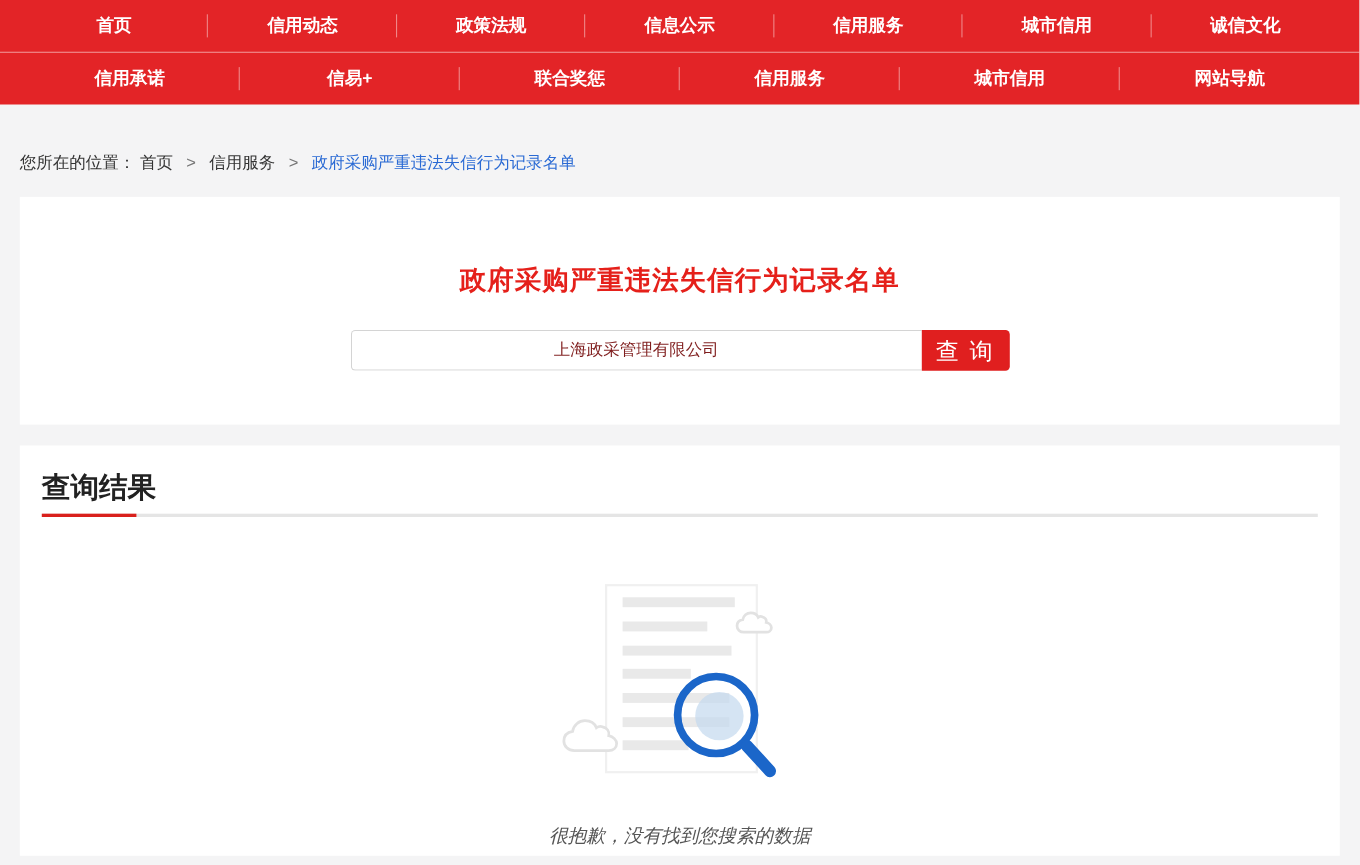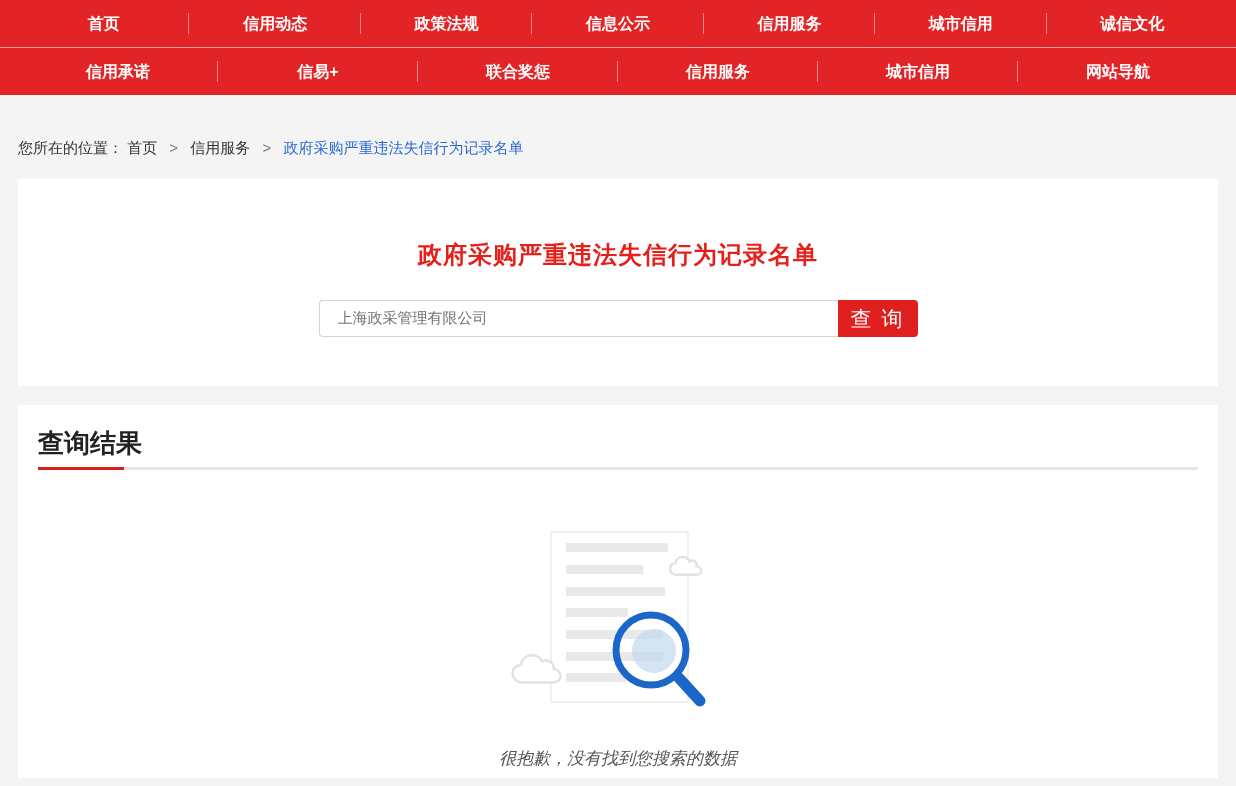--- a/index.html
+++ b/index.html
@@ -38,22 +38,22 @@
   .card { background:#fff; }
   .search-card { height:207px; }
   .page-title {
     padding-top:60px; text-align:center;
     font-size:24px; font-weight:bold; color: var(--title-red, #e5201a);
     letter-spacing:1px;
   }
   .search-row { margin-top:29px; display:flex; justify-content:center; }
   .search-input {
     width:519px; height:37px; border:1px solid #d4d4d4; border-right:none;
-    border-radius:4px 0 0 4px; padding:0 18px; font-size:15px; color:#737373;
-    outline:none; font-family:Liberation Mono, monospace;
+    border-radius:4px 0 0 4px; padding:0 18px; font-size:15px; color:#7f1d1d;
+    outline:none; font-family:Liberation Mono, monospace;text-align:center;
   }
   .search-button {
     width:80px; height:37px; border:none; cursor:pointer;
     background: var(--button-red, #e01f1f); color:#fff;
     font-size:21px; border-radius:0 4px 4px 0; font-family:inherit;
     letter-spacing:2px;
   }
 
   
   .results-card { margin-top:19px; height:373px; }

